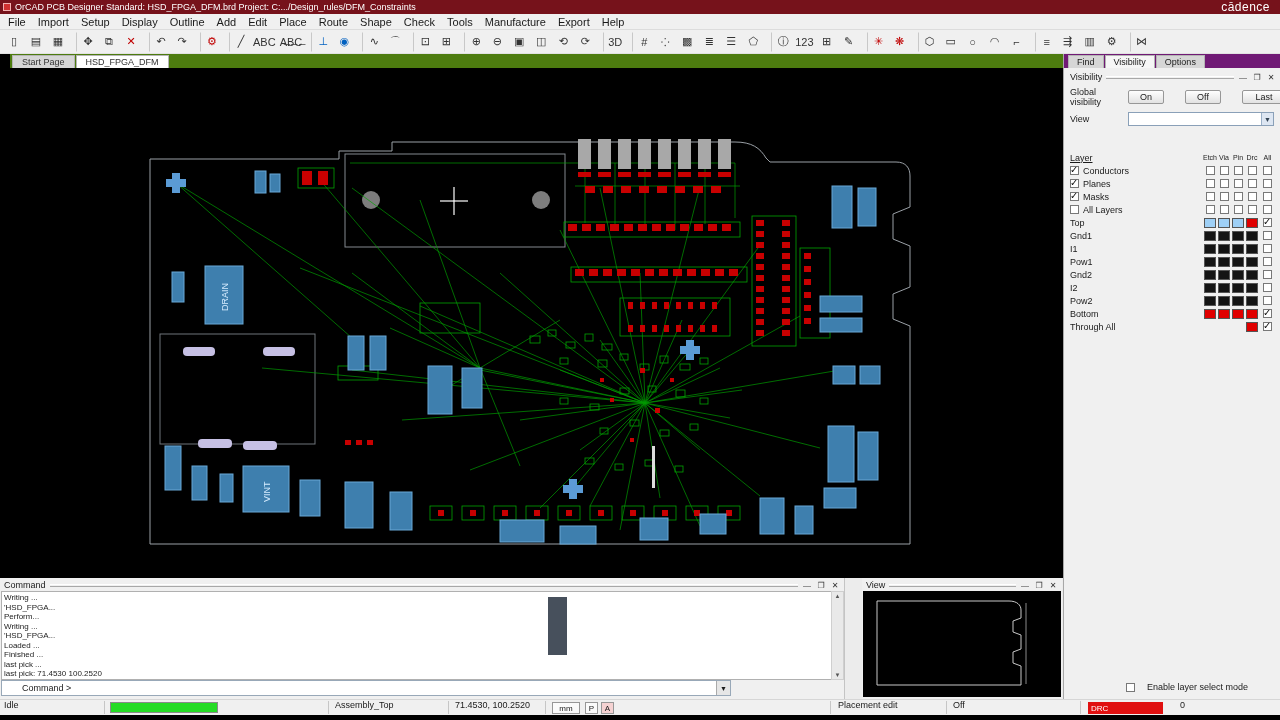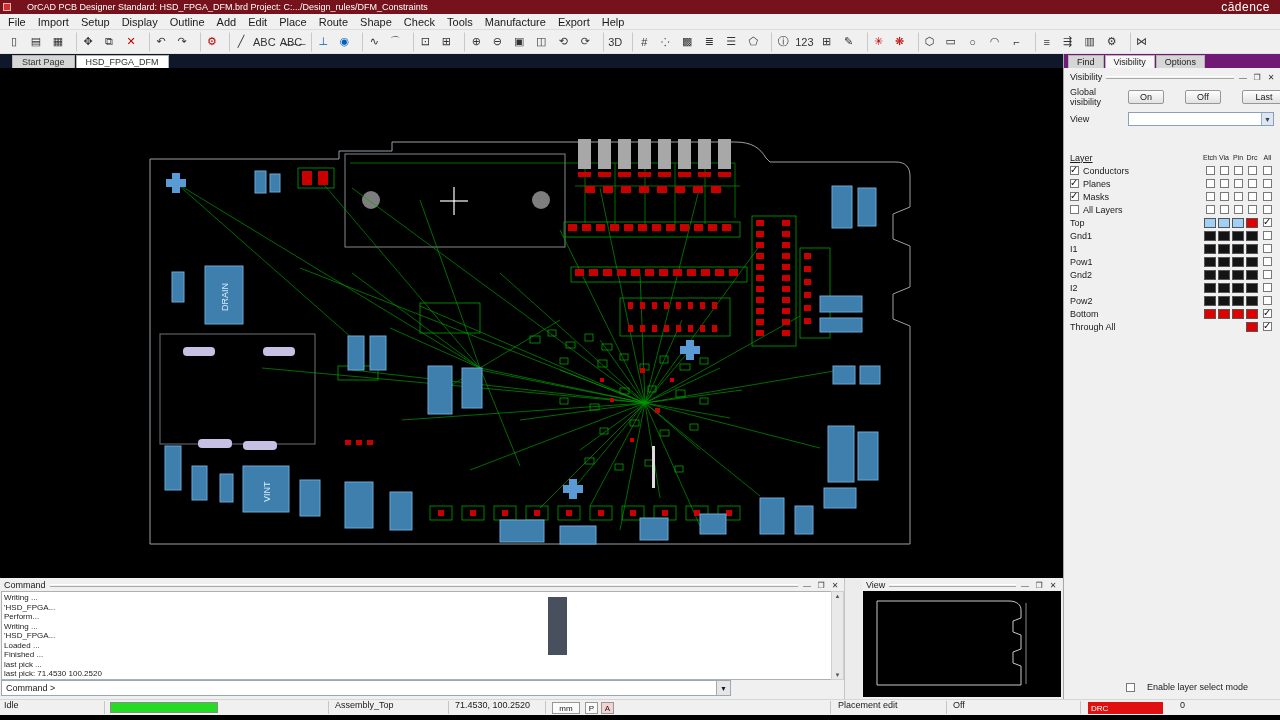--- a/index.html
+++ b/index.html
@@ -1,31 +1,31 @@
 <!DOCTYPE html>
 <html><head>
 <meta charset="utf-8">
 <style>
 *{margin:0;padding:0;box-sizing:border-box}
 html,body{width:1280px;height:720px;overflow:hidden}
 body{position:relative;background:#000;font-family:"Liberation Sans",sans-serif;-webkit-font-smoothing:antialiased}
 
-.titlebar{position:absolute;left:0;top:0;width:1280px;height:14px;background:#76121b;color:#fff;display:flex;align-items:center;gap:16px;padding:0 10px 0 3px;font-size:9px}
+.titlebar{position:absolute;left:0;top:0;width:1280px;height:14px;background:#76121b;color:#fff;display:flex;align-items:center;gap:4px;padding:0 10px 0 3px;font-size:9px}
 .app-icon{width:8px;height:8px;background:#d03030;border:1px solid #f3b0b0;flex:0 0 auto}
 .title-text{flex:1;white-space:nowrap;overflow:hidden}
 .brand{font-size:12px;letter-spacing:.5px}
 
 .menubar{position:absolute;left:0;top:14px;width:1280px;height:16px;background:#f0f0f0;border-bottom:1px solid #dcdcdc;display:flex;align-items:center;font-size:11px;color:#1a1a1a;padding-left:2px}
 .menu-item{padding:0 6px;cursor:default}
 
 .toolbar{position:absolute;left:0;top:30px;width:1280px;height:24px;background:#f0f0f0;display:flex;align-items:center;padding-left:3px;border-bottom:1px solid #e2e2e2}
 .tb-icon{min-width:22px;height:20px;display:flex;align-items:center;justify-content:center;font-size:11px;color:#333;padding:0 1px;border:1px solid transparent;white-space:nowrap}
 .tb-icon.gap{margin-left:7px;border-left:1px solid #c8c8c8;padding-left:3px}
 
-.tabbar{position:absolute;left:0;top:54px;width:1063px;height:14px;background:#0f172a;display:flex;align-items:flex-end;font-size:9px;color:#333;padding-left:12px}
+.tabbar{position:absolute;left:10px;top:54px;width:1063px;height:14px;background:#4d7c0f;display:flex;align-items:flex-end;font-size:9px;color:#333;padding-left:2px}
 .doc-tab{padding:0 9px;background:#d6d6d6;border:1px solid #b4b4b4;border-bottom:none;margin-right:1px;height:13px;display:flex;align-items:center}
 .doc-tab.active{background:#fff}
 
 .canvas{position:absolute;left:0;top:68px;width:1063px;height:510px;background:#000}
 
 .rightpanel{position:absolute;left:1063px;top:54px;width:217px;height:645px;background:#f0f0f0;border-left:1px solid #a8a8a8;font-size:9px;color:#1a1a1a}
 .paneltabs{display:flex;height:14px;padding-left:4px;background:#701a75;align-items:center}
 .panel-tab{padding:0 8px;background:#d6d6d6;border:1px solid #b4b4b4;border-bottom:none;margin-right:1px;height:13px;display:flex;align-items:center}
 .panel-tab.active{background:#f6f6f6}
 .panel-header{display:flex;align-items:center;height:16px;padding:2px 4px 0 6px;gap:4px}
@@ -52,21 +52,21 @@
 .enable-row{position:absolute;left:62px;bottom:7px;display:flex;gap:12px;align-items:center}
 
 .bottomarea{position:absolute;left:0;top:578px;width:1063px;height:121px;background:#ececec}
 .cmdwin{position:absolute;left:0;top:0;width:845px;height:121px;background:#f0f0f0;border-right:1px solid #c4c4c4;font-size:9px;color:#1a1a1a}
 .win-header{display:flex;align-items:center;height:13px;padding:1px 4px 0 4px;gap:4px}
 .logarea{position:absolute;left:1px;top:13px;width:831px;height:89px;background:#fff;border:1px solid #b0b0b0;overflow:hidden;font-size:8px;color:#222;padding:1px 0 0 2px;line-height:9.5px}
 .scrollbar{position:absolute;right:0;top:13px;width:13px;height:89px;background:#e9e9e9;border:1px solid #cfcfcf;display:flex;flex-direction:column;justify-content:space-between;align-items:center;font-size:6px;color:#555;padding:1px 0}
 .banner{position:absolute;left:35px;top:19px;width:513px;height:58px;background:linear-gradient(100deg,#a90d28 0%,#d51238 55%,#e6173f 100%);color:#fff;padding:7px 10px 0 12px;font-size:14.5px;line-height:1.45;z-index:3}
 .banner b{font-weight:bold}
 .banner-stripe{position:absolute;left:548px;top:19px;width:19px;height:58px;background:#47505c;z-index:3}
-.promptrow{position:absolute;left:1px;bottom:3px;width:730px;height:16px;background:#fff;border:1px solid #98a8b8;display:flex;align-items:center;font-size:9px;padding-left:4px}
+.promptrow{position:absolute;left:1px;bottom:3px;width:730px;height:16px;background:#fff;border:1px solid #98a8b8;display:flex;align-items:center;font-size:9px;padding-left:20px}
 .promptrow .dd{margin-left:auto;width:14px;height:14px;background:#e6e6e6;border-left:1px solid #aaa;display:flex;align-items:center;justify-content:center;font-size:7px}
 .viewwin{position:absolute;left:862px;top:0;width:200px;height:121px;background:#f0f0f0;font-size:9px;color:#1a1a1a}
 .viewcanvas{position:absolute;left:1px;top:13px;width:198px;height:106px;background:#000}
 
 .statusbar{position:absolute;left:0;top:699px;width:1280px;height:16px;background:#f0f0f0;border-top:1px solid #d6d6d6;font-size:9px;color:#1a1a1a}
 .sb{position:absolute;top:0;white-space:nowrap}
 #sb-progress{position:absolute;left:110px;top:2px;width:108px;height:11px;background:#25dc25;border:1px solid #8a8a8a}
 .sb-btn{position:absolute;top:2px;height:12px;background:#fbfbfb;border:1px solid #979797;font-size:8px;display:flex;align-items:center;justify-content:center}
 #sb-mm{left:552px;width:28px}
 #sb-p{left:585px;width:13px}

